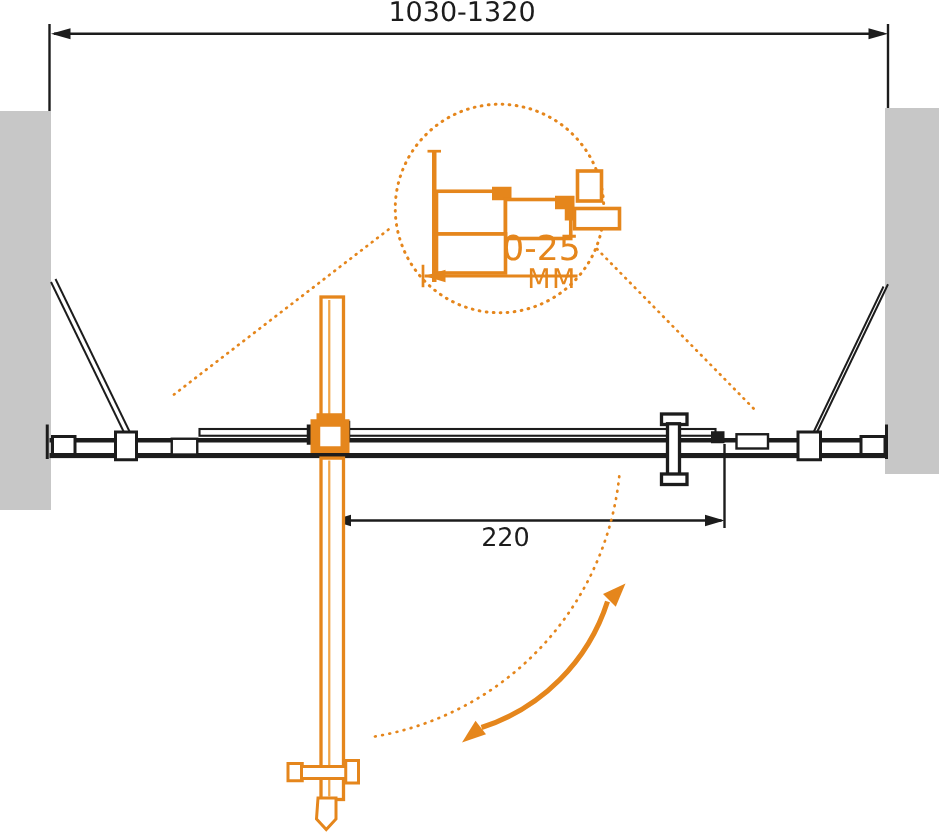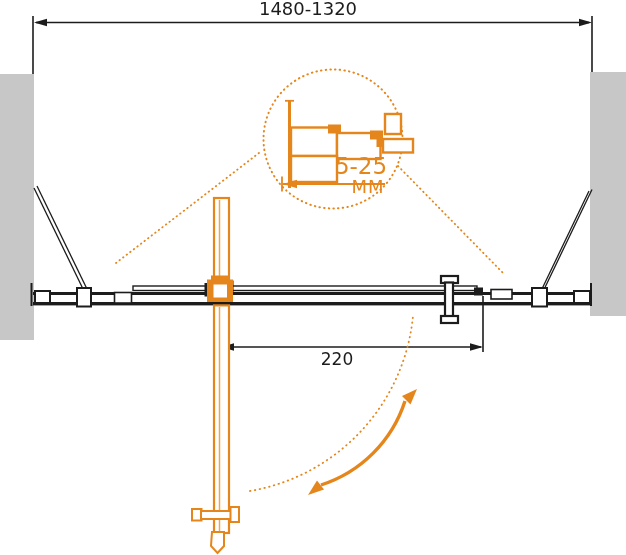--- a/index.html
+++ b/index.html
@@ -130,18 +130,18 @@
         <rect class="ow" x="383" y="139" width="30" height="13.5" stroke-width="2.4"></rect>
       </g>
       <g>
         <line class="ol" x1="282" y1="176.5" x2="282" y2="191.5" stroke-width="1.8"></line>
         <line class="ol" x1="283" y1="184" x2="385" y2="184" stroke-width="2"></line>
         <polygon class="of" points="283,184 297,179.8 297,188.2"></polygon>
       </g>
     </g>
   </svg>
 
-  <div class="dim-label lbl-overall">1480-1320</div>
+  <div class="dim-label lbl-overall">1030-1320</div>
   <div class="dim-label lbl-530">220</div>
-  <div class="dim-label lbl-adjust">5-25</div>
+  <div class="dim-label lbl-adjust">0-25</div>
   <div class="dim-label lbl-mm">MM</div>
 
 </div>
 
 </body></html>

